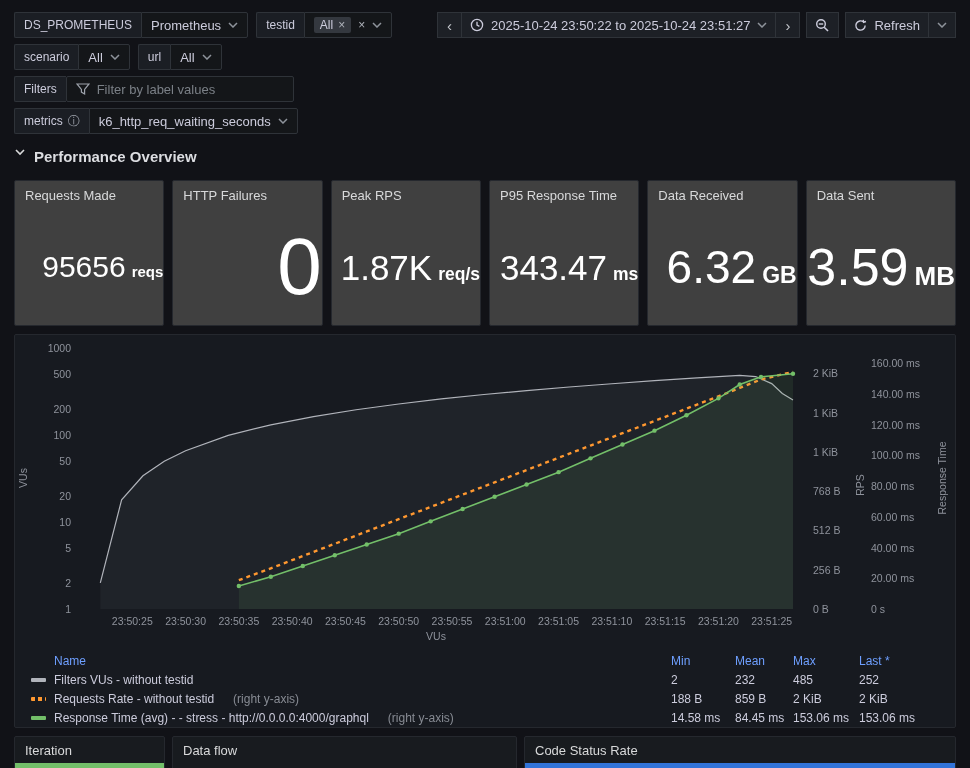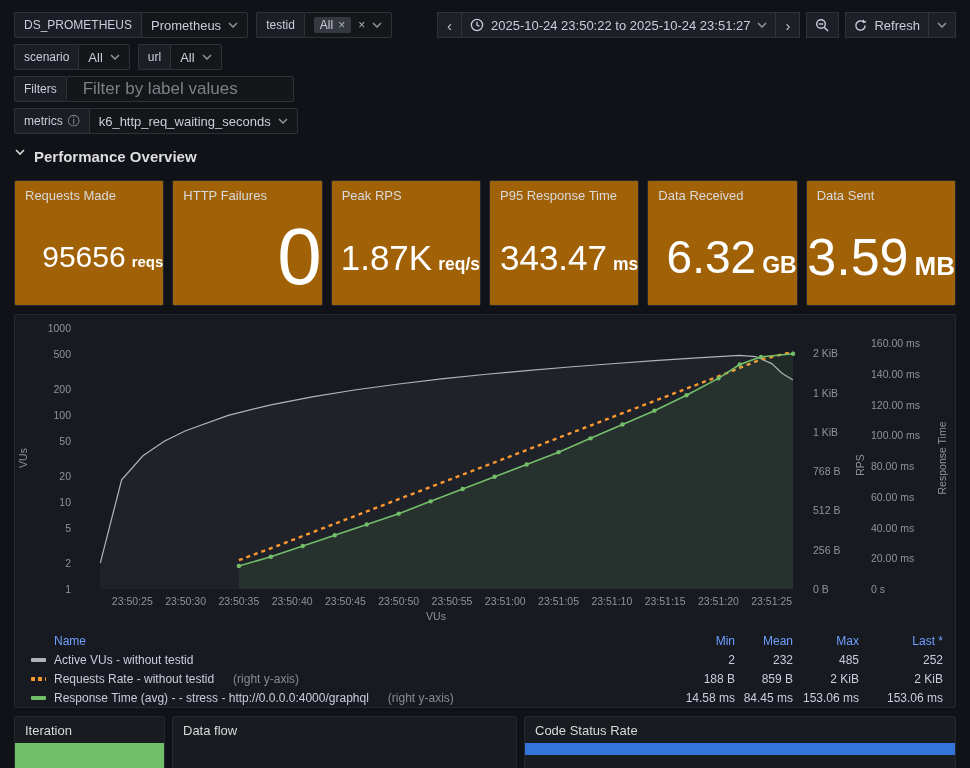--- a/index.html
+++ b/index.html
@@ -10,52 +10,52 @@
   
   .row{display:flex;align-items:flex-start;gap:8px;margin-bottom:6px}
   .var-group{display:flex;align-items:stretch;height:26px}
   .var-label{display:flex;align-items:center;gap:5px;padding:0 9px;background:#1b1e24;border:1px solid #2f3339;border-right:none;border-radius:2px 0 0 2px;font-size:12px;color:#ccccdc;white-space:nowrap}
   .var-select{display:flex;align-items:center;gap:7px;padding:0 9px;background:#141619;border:1px solid #2f3339;border-radius:0 2px 2px 0;font-size:13px;cursor:pointer;white-space:nowrap}
   .chev{flex:none}
   .chev polyline{fill:none;stroke:#8e939b;stroke-width:1.5}
   .chip{display:inline-flex;align-items:center;gap:5px;background:#34383f;border-radius:2px;padding:2px 6px;font-size:12px;line-height:1}
   .chip-x,.clear-x{color:#aeb2ba;font-size:12px;cursor:pointer;line-height:1}
   .filter-box{display:flex;align-items:center;gap:7px;height:26px;width:228px;padding:0 9px;background:#141619;border:1px solid #2f3339;border-radius:2px}
-  .filter-box input{flex:1;background:none;border:none;outline:none;color:#f97316;font-size:17px}
+  .filter-box input{flex:1;background:none;border:none;outline:none;color:#f97316;font-size:13px}
   .filter-box input::placeholder{color:#7b8087}
   .info-i{font-size:12px;color:#9da2ab}
 
   .time-controls{margin-left:auto;display:flex;align-items:center;gap:6px}
   .tgroup{display:flex}
   .tbtn{display:flex;align-items:center;gap:7px;height:26px;padding:0 8px;background:#1d2026;border:1px solid #2f3339;color:#ccccdc;font-size:13px;cursor:pointer;white-space:nowrap}
   .tgroup .tbtn+.tbtn{border-left:none}
   .tbtn.arrow{font-size:15px;padding:0 9px;color:#c3c6cc}
   .rfsh{font-size:13px}
 
   
   .section-h{display:flex;align-items:flex-start;gap:8px;margin:14px 0 0;height:24px;font-size:15px;font-weight:700;color:#dcdde1}
 
   
   .stats{display:flex;gap:8px;margin-top:8px}
-  .stat{flex:1;height:126px;background:#a16207;border:1px solid #25282e;display:flex;flex-direction:column;border-radius:2px;overflow:hidden}
+  .stat{flex:1;height:146px;background:#404040;border:1px solid #25282e;display:flex;flex-direction:column;border-radius:2px;overflow:hidden}
   .stat-h{height:28px;flex:none;display:flex;align-items:center;padding:0 10px;font-size:13px;color:#d8d9da;white-space:nowrap}
   .stat-b{flex:1;display:flex;align-items:center;justify-content:flex-end;color:#fff}
   .stat-v{display:flex;align-items:baseline;gap:6px;font-weight:500;line-height:1}
   .v30{font-size:30px}.v84{font-size:80px}.v36{font-size:35px}.v46{font-size:46px}.v40{font-size:52px}
   .unit{font-size:0.5em;font-weight:700}
 
   
   .chart-panel{margin-top:8px;height:394px;background:#171a20;border:1px solid #25282e;border-radius:2px;overflow:hidden}
   #ts-chart text{fill:#8f939c;font-size:10.5px;font-family:"Liberation Sans",sans-serif}
 
   .legend{padding:2px 12px 0 16px;font-size:12px}
   .lg-row{display:flex;align-items:center;height:19px;white-space:nowrap}
   .lg-name{flex:1;display:flex;align-items:center;gap:8px;overflow:hidden}
   .lg-head{color:#6e9fff}
-  .lg-col{width:64px;text-align:right}
+  .lg-col{width:64px;}
   .lg-col.c-mean{width:58px}.lg-col.c-max{width:66px}.lg-col.c-last{width:84px}
   .sw{width:15px;height:4px;border-radius:1px;flex:none}
   .dim{color:#878b93;margin-left:19px}
 
   
   .bottom{display:flex;gap:7px;margin-top:8px;height:80px}
   .bpanel{background:#181b1f;border:1px solid #25282e;border-radius:2px;display:flex;flex-direction:column;overflow:hidden}
   .bpanel .ph{height:26px;flex:none;display:flex;align-items:center;padding:0 10px;font-size:13px;color:#d8d9da}
   .b-iteration{width:151px}
   .b-dataflow{width:345px}
@@ -318,21 +318,21 @@
             <span>Name</span>
           </div>
         <div class="lg-col">Min</div>
         <div class="lg-col c-mean">Mean</div>
         <div class="lg-col c-max">Max</div>
         <div class="lg-col c-last">Last *</div>
       </div>
       <div class="lg-row">
         <div class="lg-name">
           <span class="sw" style="background: rgb(176, 179, 186);"></span>
-          <span>Active VUs - without testid</span>
+          <span>Filters VUs - without testid</span>
         </div>
         <div class="lg-col">2</div>
         <div class="lg-col c-mean">232</div>
         <div class="lg-col c-max">485</div>
         <div class="lg-col c-last">252</div>
       </div>
       <div class="lg-row">
         <div class="lg-name">
           <span class="sw" style="background: repeating-linear-gradient(90deg, rgb(255, 152, 48) 0px, rgb(255, 152, 48) 4px, transparent 4px, transparent 7px);"></span>
           <span><span>Requests Rate - without testid</span><span class="dim">(right y-axis)</span></span>

